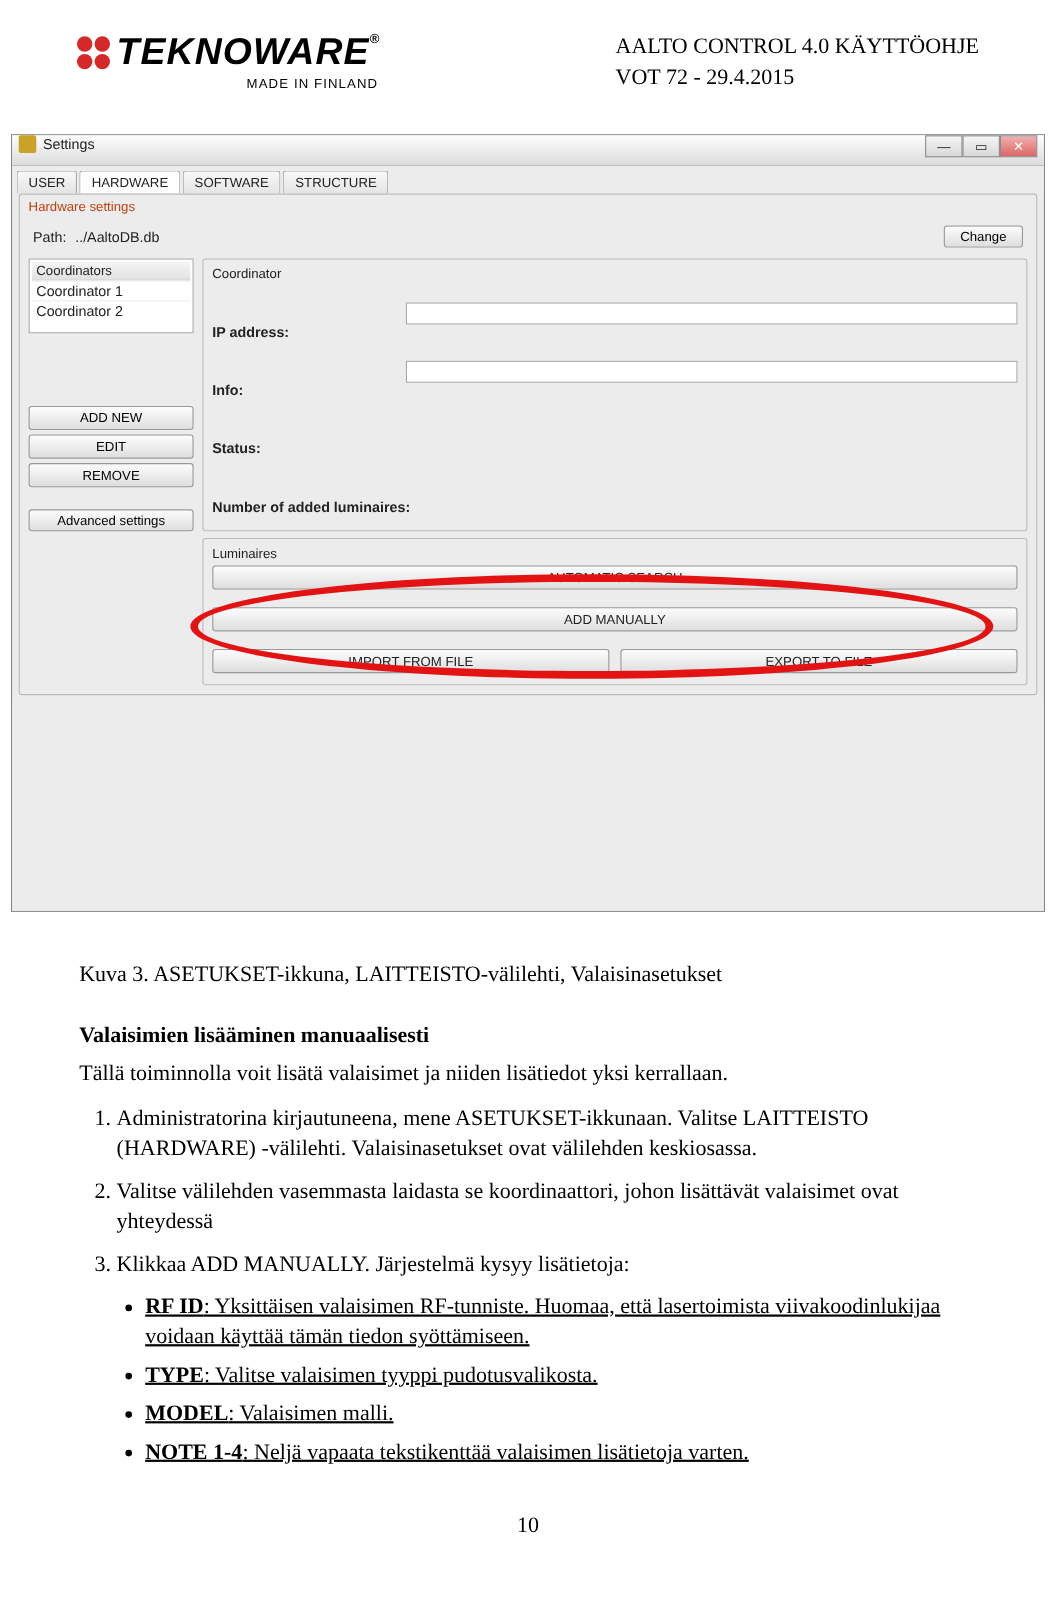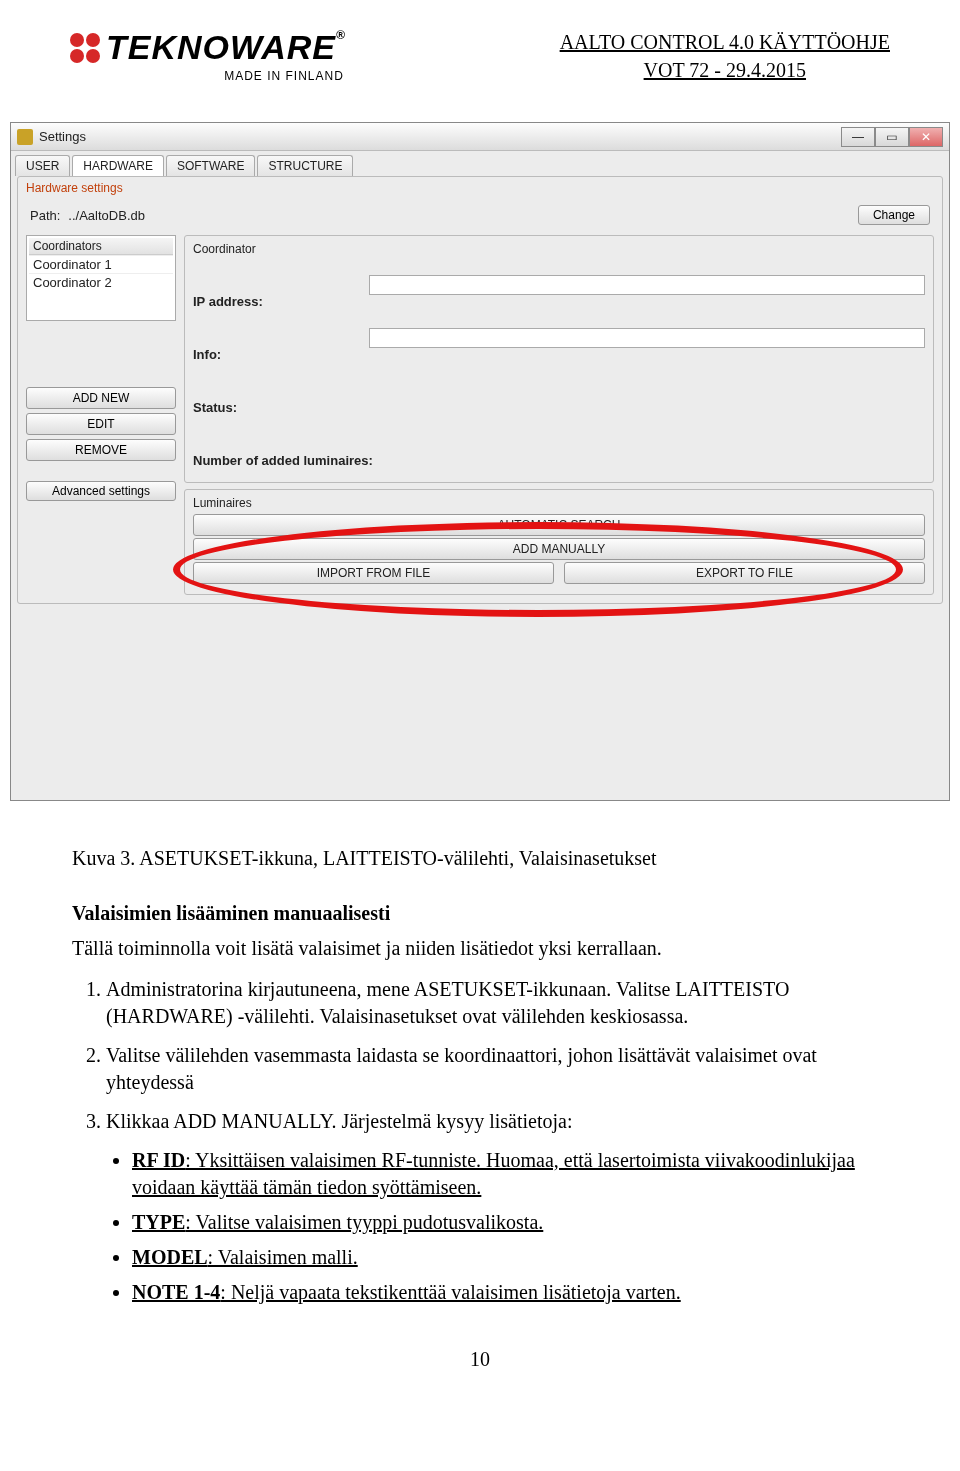--- a/index.html
+++ b/index.html
@@ -38,45 +38,44 @@
   .logo-r { font-size: 12px; vertical-align: top; }
   .made-in {
     font-family: Verdana, Geneva, sans-serif;
     font-size: 12px;
     letter-spacing: 1px;
     align-self: flex-end;
     margin-top: 2px;
     margin-right: 2px;
   }
   .doc-meta {
-    text-align: center;
+    text-align: left;
     font-family: Georgia, serif;
     font-size: 20px;
     line-height: 1.4;
-    text-decoration: underline;
   }
 
   
   .screenshot-wrap {
     margin: 30px 10px 20px 10px;
   }
   .win {
     border: 1px solid #888;
     background: #ececec;
     font-family: Tahoma, Verdana, sans-serif;
     font-size: 13px;
     color: #222;
     position: relative;
   }
   .titlebar {
     height: 28px;
     background: linear-gradient(#fdfdfd, #dcdcdc);
     border-bottom: 1px solid #bbb;
     display: flex;
-    align-items: center;
+    align-items: flex-start;
     padding: 0 6px;
     gap: 6px;
   }
   .titlebar .icon {
     width: 16px; height: 16px; background: #c9a227; border-radius: 2px;
   }
   .win-controls {
     margin-left: auto;
     display: flex;
     gap: 0;
@@ -135,21 +134,21 @@
     font-family: Tahoma, sans-serif;
   }
   .hw-body {
     display: flex;
     gap: 8px;
   }
   .left-col { width: 150px; display: flex; flex-direction: column; gap: 6px; }
   .listbox {
     border: 1px solid #aaa;
     background: #fff;
-    height: 86px;
+    height: 68px;
     padding: 2px;
     font-size: 13px;
   }
   .listbox .hdr {
     background: linear-gradient(#f5f5f5, #e2e2e2);
     border-bottom: 1px solid #ccc;
     padding: 1px 4px;
     font-size: 12px;
   }
   .listbox .row {
@@ -175,21 +174,21 @@
   .field-row input {
     flex: 1;
     border: 1px solid #aaa;
     height: 20px;
     background: #fff;
     padding: 1px 4px;
     font-family: Tahoma, sans-serif;
     font-size: 13px;
   }
   .lum-buttons {
-    display: flex; flex-direction: column; gap: 2px; position: relative;
+    display: flex; flex-direction: column; gap: 16px; position: relative;
   }
   .wide-btn {
     border: 1px solid #999;
     background: linear-gradient(#fdfdfd, #dedede);
     text-align: center;
     font-size: 12px;
     padding: 3px 0;
     border-radius: 3px;
     font-family: Tahoma, sans-serif;
   }

